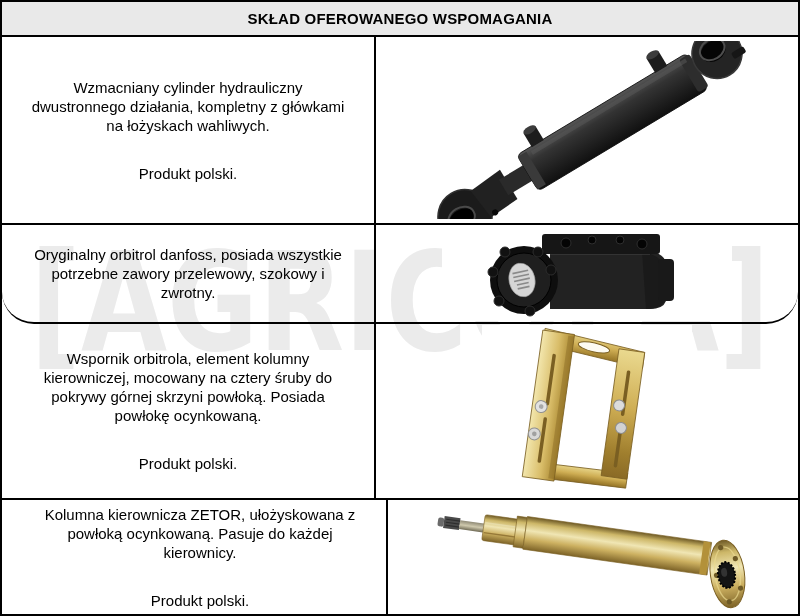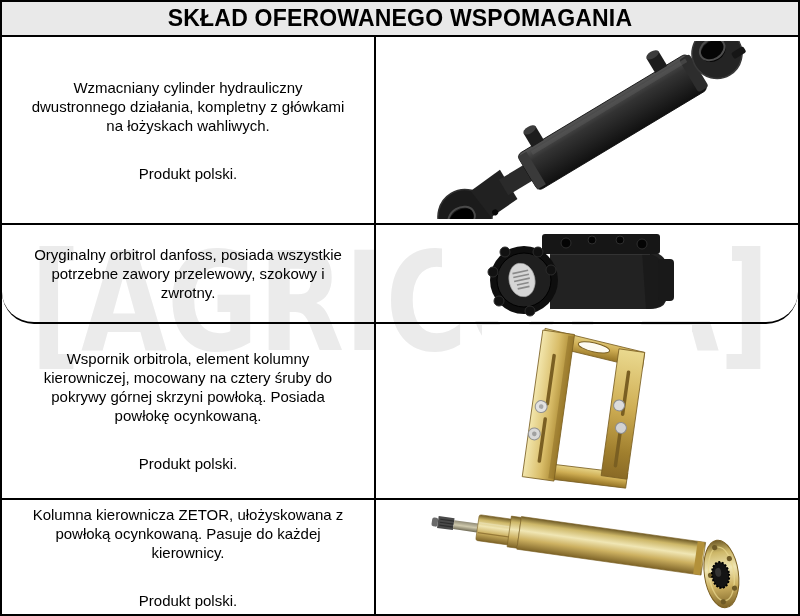--- a/index.html
+++ b/index.html
@@ -21,21 +21,21 @@
     z-index:0;
     pointer-events:none;
   }
   .tbl{position:relative;z-index:1;width:100%;height:100%;}
   .hdr{
     height:33px;
     background:#e9e9e9;
     border-bottom:2px solid #000;
     display:flex;align-items:center;justify-content:center;
   }
-  .hdr span{font-weight:bold;font-size:23px;letter-spacing:.2px;}
+  .hdr span{font-weight:bold;font-size:15px;letter-spacing:.2px;}
   .row{display:flex;border-bottom:2px solid #000;}
   .row:last-child{border-bottom:none;}
   .c-text{
     width:374px;min-width:374px;
     border-right:2px solid #000;
     box-sizing:border-box;
     display:flex;flex-direction:column;
     align-items:center;justify-content:center;
     text-align:center;
     padding:0 10px;
@@ -43,21 +43,21 @@
   }
   .c-text p{margin:16px;}
   .c-text p.note{margin-top:13px;}
   .c-text p:empty{display:none;}
   .c-img{
     flex:1;
     display:flex;align-items:center;justify-content:center;
     position:relative;
   }
   .photo{background:#fff;display:flex;align-items:center;justify-content:center;}
-  .h186{height:186px;} .h97{height:97px;border-radius:32px;} .h174{height:174px;} .h114{height:114px;}
+  .h186{height:186px;} .h97{height:97px;border-radius:32px;} .h174{height:174px;} .h114{height:114px;padding-left:12px;}
 </style>
 </head>
 <body>
 
 <div class="page">
 
   <svg class="watermark" viewBox="0 0 748 150" aria-hidden="true">
     <text x="374" y="124" text-anchor="middle" font-family="DejaVu Sans, sans-serif" font-weight="bold" font-size="138" fill="#ebebeb" textLength="740" lengthAdjust="spacingAndGlyphs">[AGRICOLA]</text>
   </svg>
 

